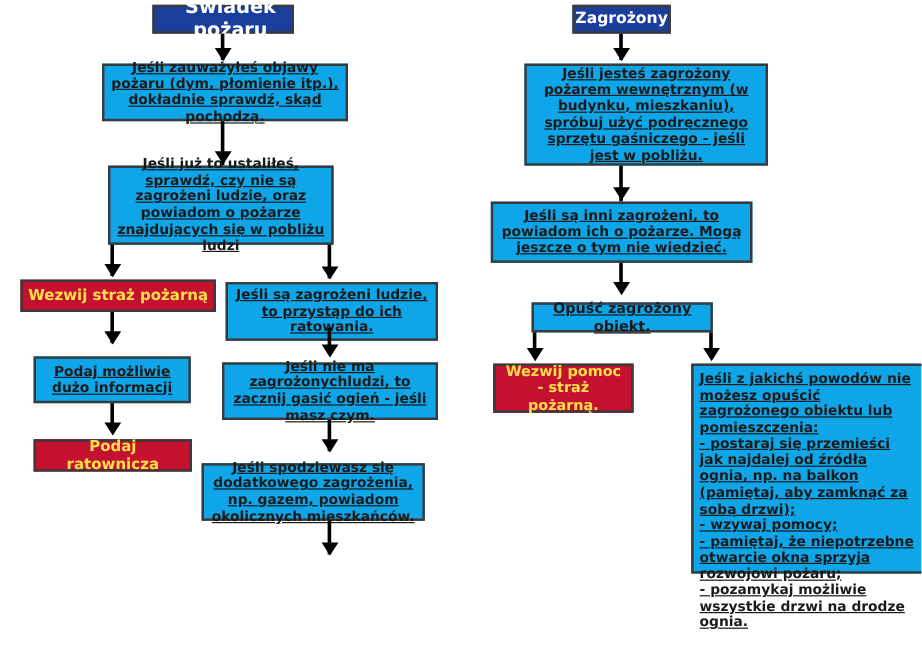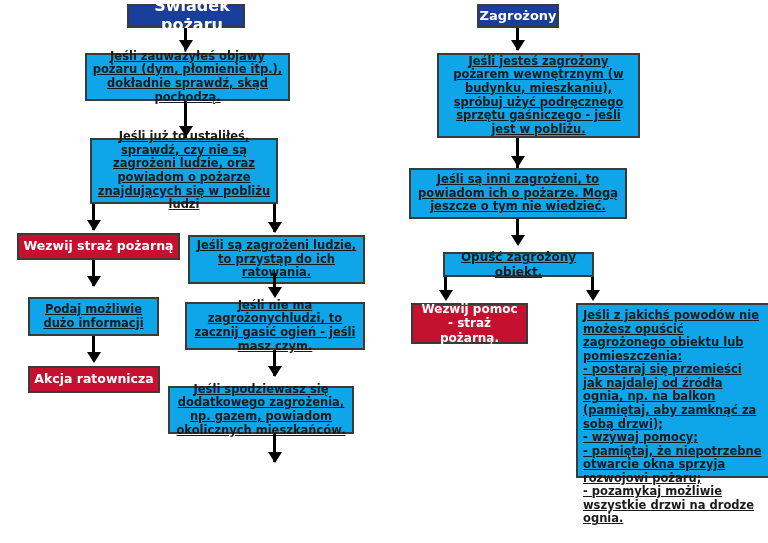--- a/index.html
+++ b/index.html
@@ -32,21 +32,21 @@
     background: #0ea5e9;
     color: #1a1a1a;
     text-decoration: underline;
   }
   .node.blue {
     background: #1a3e9c;
     color: #ffffff;
   }
   .node.red {
     background: #c4112f;
-    color: #ffffff;
+    color: #fde047;
   }
   .node.left-align {
     text-align: left;
     justify-content: flex-start;
     align-items: flex-start;
     padding: 4px 5px;
   }
   .conn {
     position: absolute;
     background: #000000;
@@ -89,21 +89,21 @@
   <div class="node green" style="left:188px; top:235px; width:177px; height:49px; font-size:11.5px;">Jeśli są zagrożeni ludzie, to przystąp do ich ratowania.</div>
 
   <div class="conn v" style="left:92px; top:260px; height:26px;"></div>
   <div class="arrowhead" style="left:87px; top:276px;"></div>
 
   <div class="node green" style="left:28px; top:297px; width:131px; height:39px; font-size:11.5px;">Podaj możliwie dużo informacji</div>
 
   <div class="conn v" style="left:92px; top:336px; height:22px;"></div>
   <div class="arrowhead" style="left:87px; top:352px;"></div>
 
-  <div class="node red" style="left:28px; top:366px; width:132px; height:27px; font-size:12.5px;">Akcja ratownicza</div>
+  <div class="node red" style="left:28px; top:366px; width:132px; height:27px; font-size:12.5px;">Podaj ratownicza</div>
 
   <div class="conn v" style="left:273px; top:273px; height:22px;"></div>
   <div class="arrowhead" style="left:268px; top:287px;"></div>
 
   <div class="node green" style="left:185px; top:302px; width:180px; height:48px; font-size:11.5px;">Jeśli nie ma zagrożonychludzi, to zacznij gasić ogień - jeśli masz czym.</div>
 
   <div class="conn v" style="left:273px; top:350px; height:26px;"></div>
   <div class="arrowhead" style="left:268px; top:366px;"></div>
 
   <div class="node green" style="left:168px; top:386px; width:186px; height:48px; font-size:11.5px;">Jeśli spodziewasz się dodatkowego zagrożenia, np. gazem, powiadom okolicznych mieszkańców.</div>

